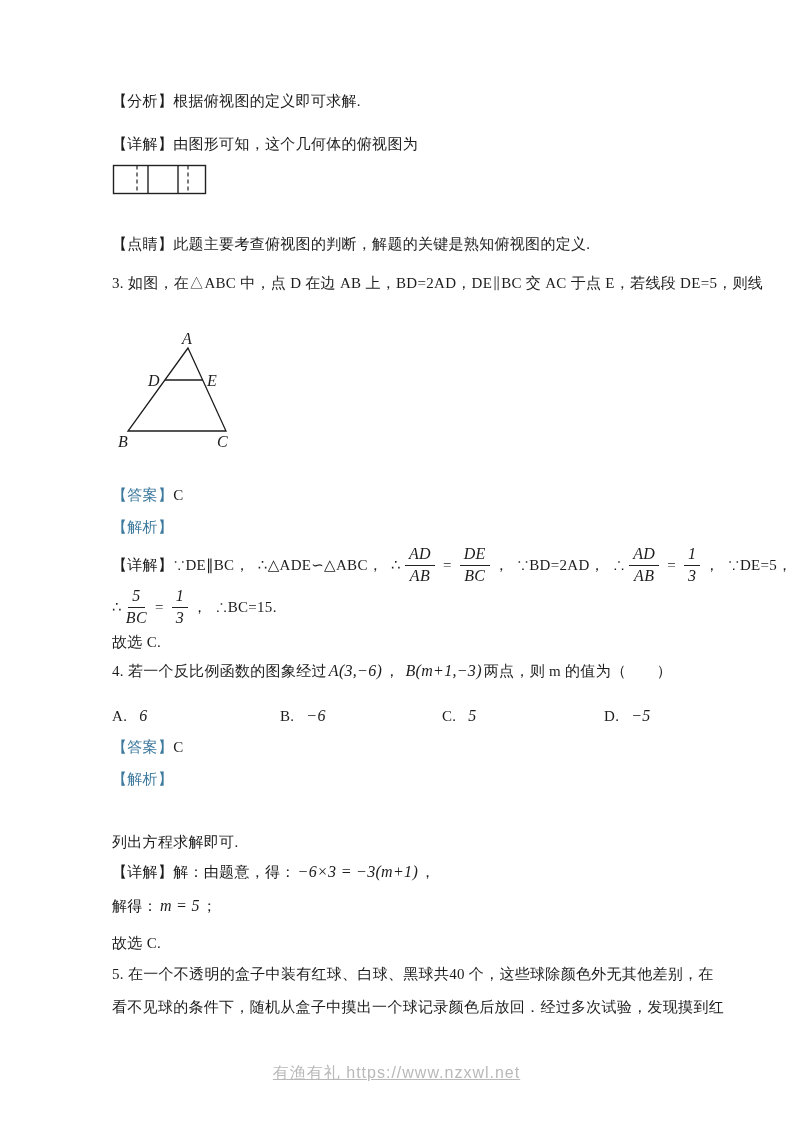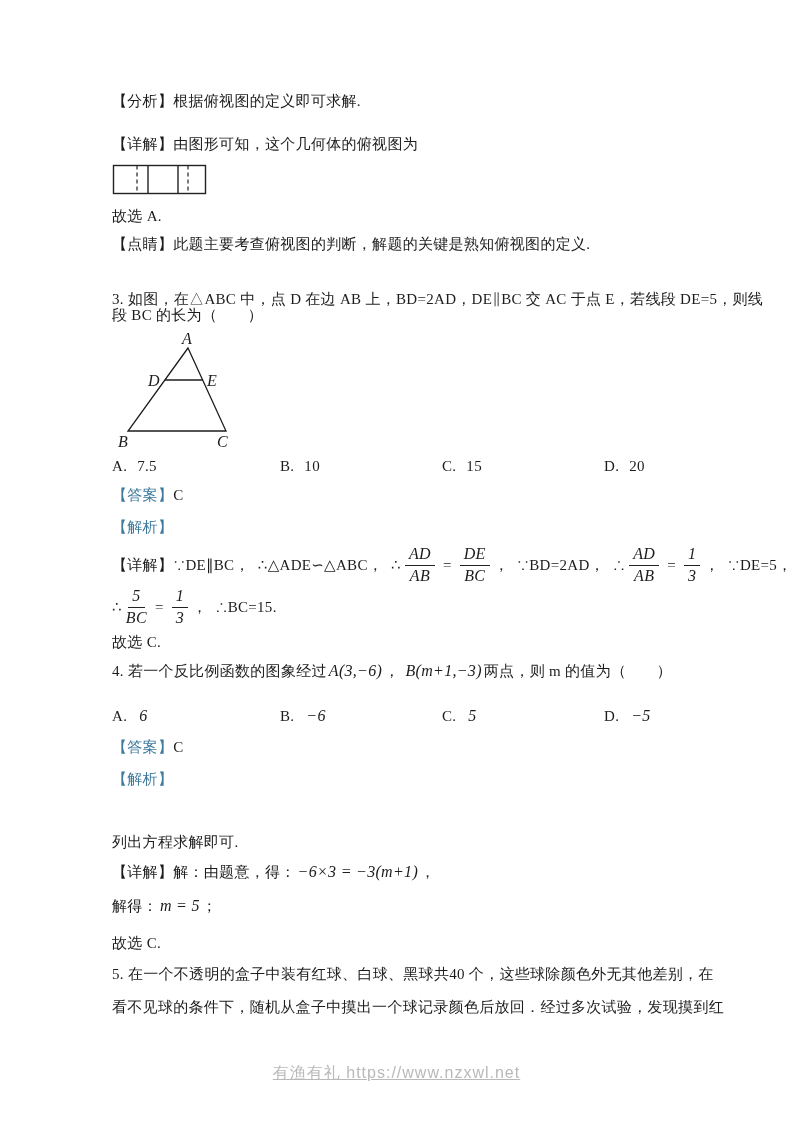--- a/index.html
+++ b/index.html
@@ -78,42 +78,34 @@
   <div class="ln" style="top:133px">【详解】由图形可知，这个几何体的俯视图为</div>
 
   <svg class="figure" style="left:112px; top:164px" width="96" height="32" viewBox="0 0 96 32">
     <rect x="1.5" y="1.5" width="92" height="28" fill="none" stroke="#222" stroke-width="1.4"></rect>
     <line x1="36" y1="1.5" x2="36" y2="29.5" stroke="#222" stroke-width="1.4"></line>
     <line x1="66" y1="1.5" x2="66" y2="29.5" stroke="#222" stroke-width="1.4"></line>
     <line x1="25" y1="1.5" x2="25" y2="29.5" stroke="#222" stroke-width="1.2" stroke-dasharray="4,3"></line>
     <line x1="76" y1="1.5" x2="76" y2="29.5" stroke="#222" stroke-width="1.2" stroke-dasharray="4,3"></line>
   </svg>
 
-  <div class="ln" style="top:205px">故选 A.</div>
   <div class="ln" style="top:233px">【点睛】此题主要考查俯视图的判断，解题的关键是熟知俯视图的定义.</div>
 
-  <div class="ln" style="top:288px">3. 如图，在△ABC 中，点 D 在边 AB 上，BD=2AD，DE∥BC 交 AC 于点 E，若线段 DE=5，则线</div>
-  <div class="ln" style="top:304px">段 BC 的长为（　　）</div>
+  <div class="ln" style="top:272px">3. 如图，在△ABC 中，点 D 在边 AB 上，BD=2AD，DE∥BC 交 AC 于点 E，若线段 DE=5，则线</div>
 
   <svg class="figure" style="left:105px; top:330px" width="150" height="122" viewBox="0 0 150 122">
     <polygon points="83,18 23,101 121,101" fill="none" stroke="#1c1c1c" stroke-width="1.3"></polygon>
     <line x1="60" y1="50" x2="98" y2="50" stroke="#1c1c1c" stroke-width="1.3"></line>
     <text x="77" y="14">A</text>
     <text x="13" y="117">B</text>
     <text x="112" y="117">C</text>
     <text x="43" y="56">D</text>
     <text x="102" y="56">E</text>
   </svg>
 
-  <div class="ln opts" style="top:455px">
-    <span class="opt" style="left:0"><span class="k">A.</span><span>7.5</span></span>
-    <span class="opt" style="left:168px"><span class="k">B.</span><span>10</span></span>
-    <span class="opt" style="left:330px"><span class="k">C.</span><span>15</span></span>
-    <span class="opt" style="left:492px"><span class="k">D.</span><span>20</span></span>
-  </div>
 
   <div class="ln" style="top:484px">
     <span class="tag-blue">【答案】</span><span>C</span>
   </div>
   <div class="ln" style="top:516px">
     <span class="tag-blue">【解析】</span>
   </div>
 
   <div class="ln mathline" style="top:543px">
       <span class="seg-t">【详解】∵DE∥BC，  ∴△ADE∽△ABC，  ∴</span>

